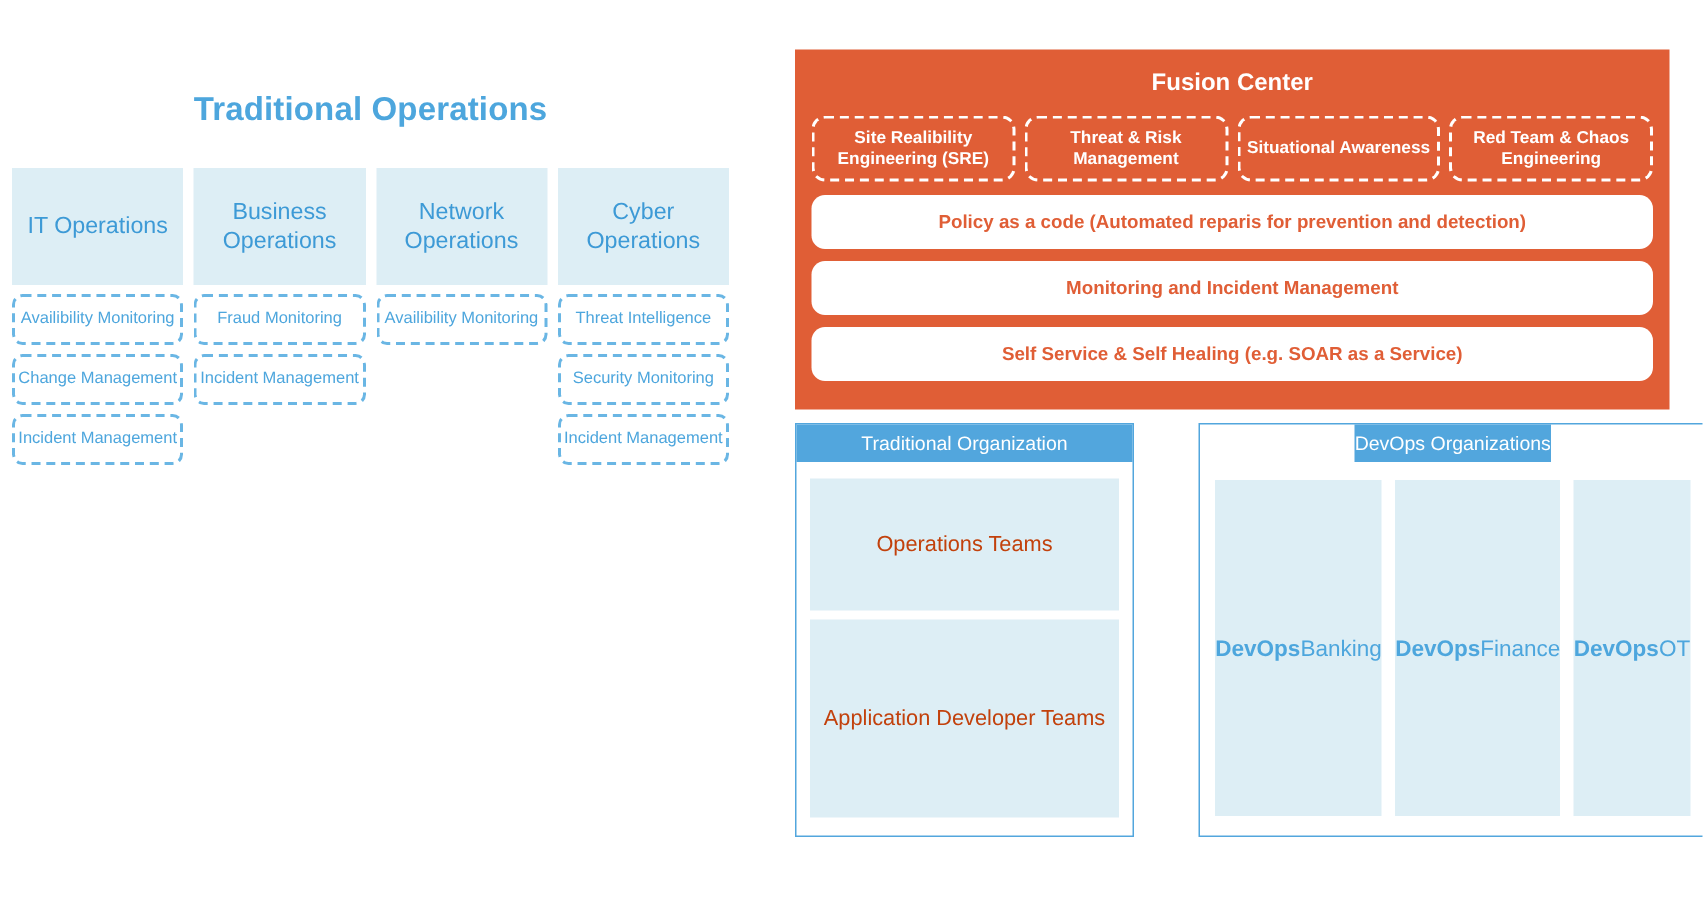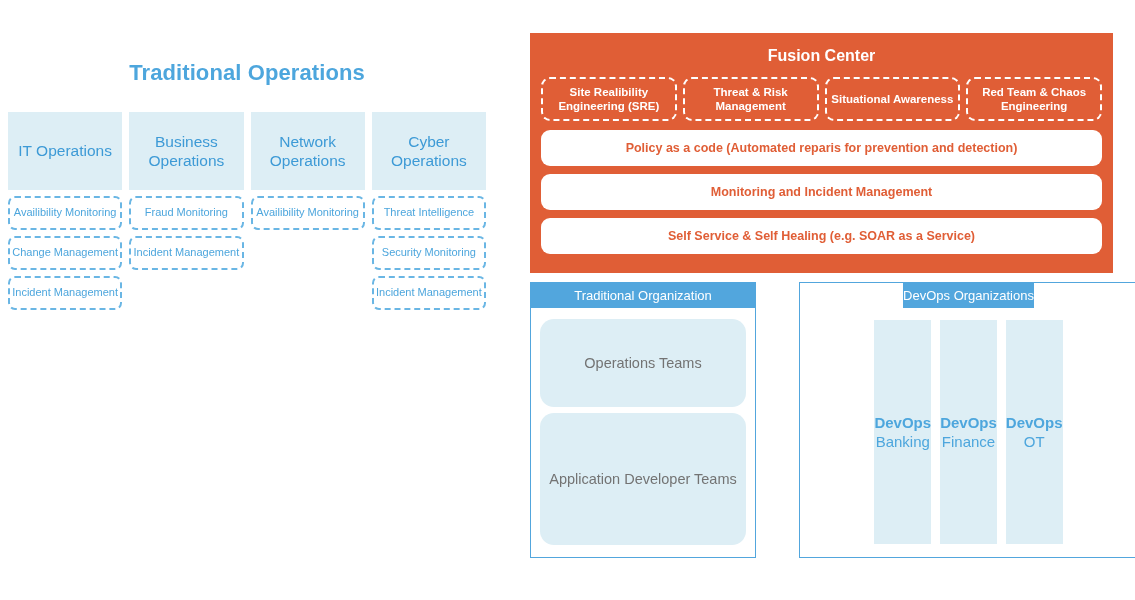--- a/index.html
+++ b/index.html
@@ -159,36 +159,34 @@
     padding: 11px 9px 12px 9px;
   }
   .trad-org-box {
     background: #ddeef5;
     display: flex;
     align-items: center;
     justify-content: center;
     text-align: center;
     font-size: 14.5px;
     line-height: 19px;
-    color: #737373;
-    border-radius: 14px;
+    color: #c2410c;
   }
   #trad-org-box-operations { height: 88px; }
   #trad-org-box-appdev { flex: 1; }
 
   #devops-organizations .org-body {
     flex-direction: row;
     gap: 9px;
     padding: 12px 10px 13px 10px;
   }
   .devops-box {
     flex: 1 1 0;
     background: #ddeef5;
     display: flex;
-    flex-direction: column;
     align-items: center;
     justify-content: center;
     text-align: center;
     font-size: 15px;
     line-height: 19px;
     color: #4da6dd;
   }
   .devops-line1 { font-weight: bold; }
   .devops-line2 { font-weight: normal; }
 </style>

